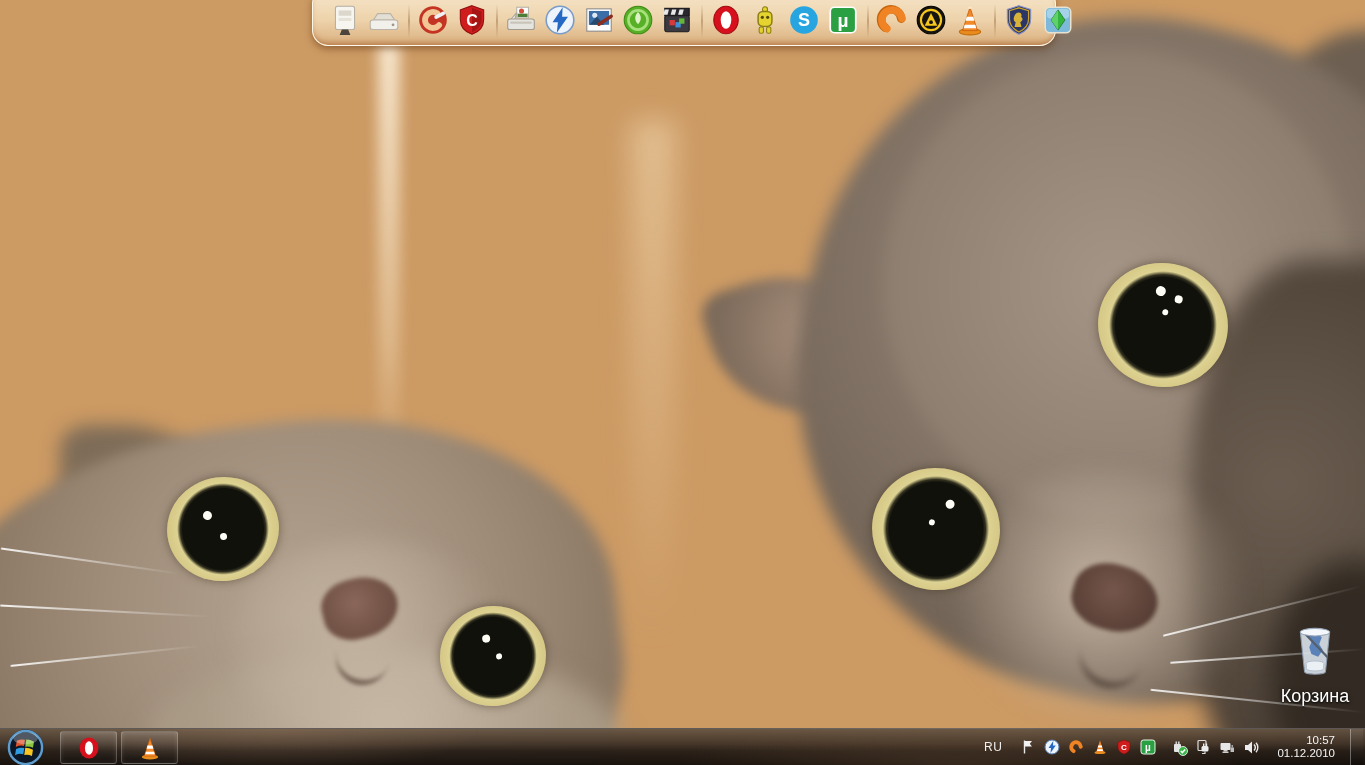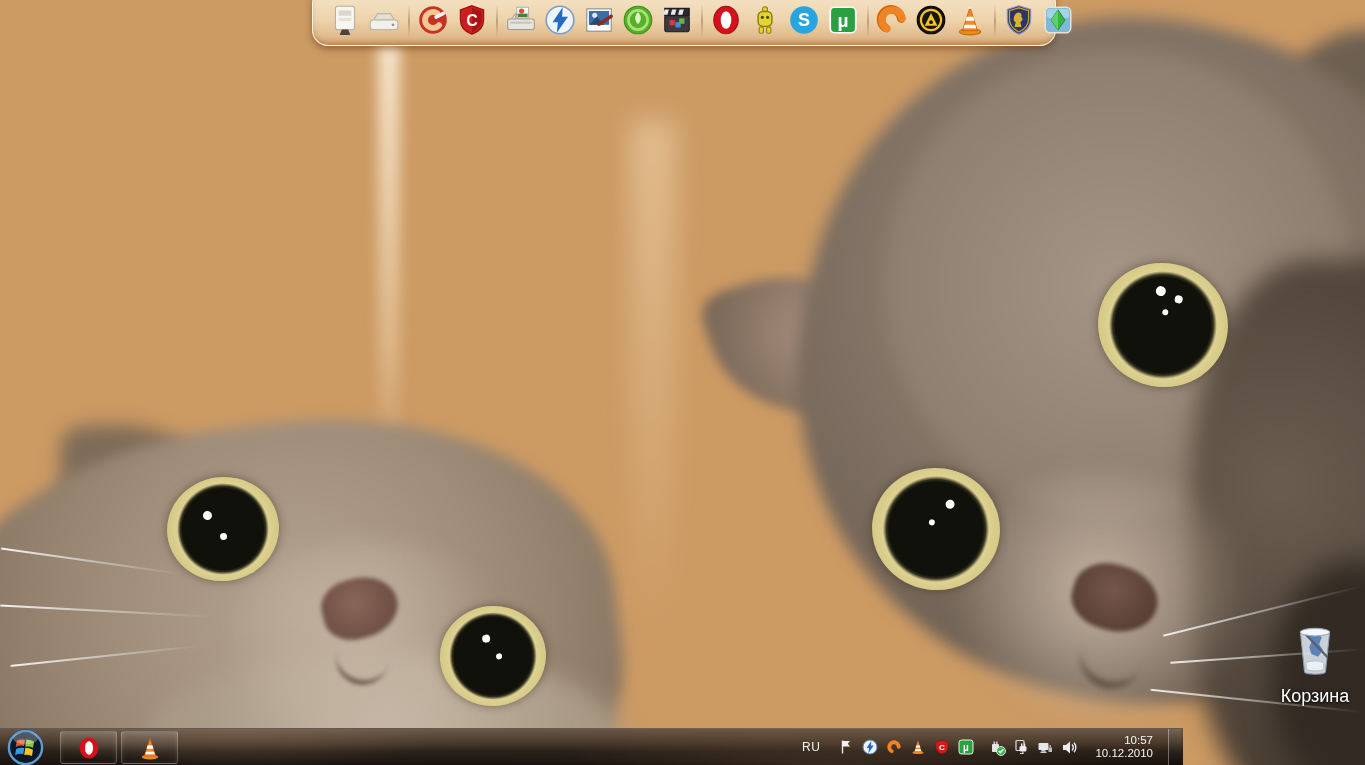--- a/index.html
+++ b/index.html
@@ -85,21 +85,21 @@
   .dock-item{width:36px;height:36px;display:flex;align-items:center;justify-content:center;flex:0 0 auto;cursor:pointer;}
   .dock-sep{width:7px;height:34px;flex:0 0 auto;
     background:linear-gradient(180deg,rgba(120,70,30,0),rgba(120,70,30,.35) 50%,rgba(120,70,30,0));
     background-size:2px 100%;background-repeat:no-repeat;background-position:center;}
 
   
   .desk-icon{position:absolute;left:1278px;top:624px;width:74px;display:flex;flex-direction:column;align-items:center;cursor:pointer;}
   .desk-icon .label{margin-top:2px;font-size:18px;color:#fff;text-shadow:0 1px 2px rgba(0,0,0,.85),0 0 4px rgba(0,0,0,.6);}
 
   
-  .taskbar{position:absolute;left:0;bottom:0;width:1183px;height:37px;
+  .taskbar{position:absolute;left:0;bottom:0;width:1365px;height:37px;
     background:
       radial-gradient(ellipse 300px 60px at 20% 0%, rgba(150,120,95,.35), rgba(150,120,95,0) 70%),
       radial-gradient(ellipse 400px 60px at 70% 100%, rgba(120,90,65,.3), rgba(120,90,65,0) 70%),
       linear-gradient(180deg, rgba(102,84,66,.95) 0%, rgba(66,52,40,.96) 40%, rgba(38,29,22,.97) 62%, rgba(22,16,12,.98) 100%);
     border-top:1px solid rgba(255,255,255,.3);box-sizing:border-box;}
   .start-orb{position:absolute;left:5px;top:-2px;width:41px;height:41px;border:none;background:transparent;padding:0;cursor:pointer;}
   .tb-btn{position:absolute;top:2px;width:57px;height:33px;border-radius:3px;cursor:pointer;
     background:linear-gradient(180deg,rgba(255,255,255,.16),rgba(255,255,255,.05) 48%,rgba(0,0,0,.18));
     border:1px solid rgba(255,255,255,.25);box-shadow:inset 0 0 5px rgba(255,255,255,.12);
     display:flex;align-items:center;justify-content:center;box-sizing:border-box;}
@@ -448,20 +448,20 @@
       <span class="tray-ico">
         <svg width="17" height="17" viewBox="0 0 17 17">
           <path d="M2 6 h3 l4 -3.5 v12 l-4 -3.5 h-3 z" fill="#ececec"></path>
           <path d="M11 5.5 a4.5 4.5 0 0 1 0 6" stroke="#ececec" stroke-width="1.4" fill="none"></path>
           <path d="M13 3.8 a7 7 0 0 1 0 9.4" stroke="#ececec" stroke-width="1.4" fill="none"></path>
         </svg>
       </span>
 
       <div class="tray-clock">
         <div>10:57</div>
-        <div>10.12.2010</div>
+        <div>01.12.2010</div>
       </div>
 
       <div class="show-desktop"></div>
     </div>
   </div>
 
 </div>
 
 </body></html>

